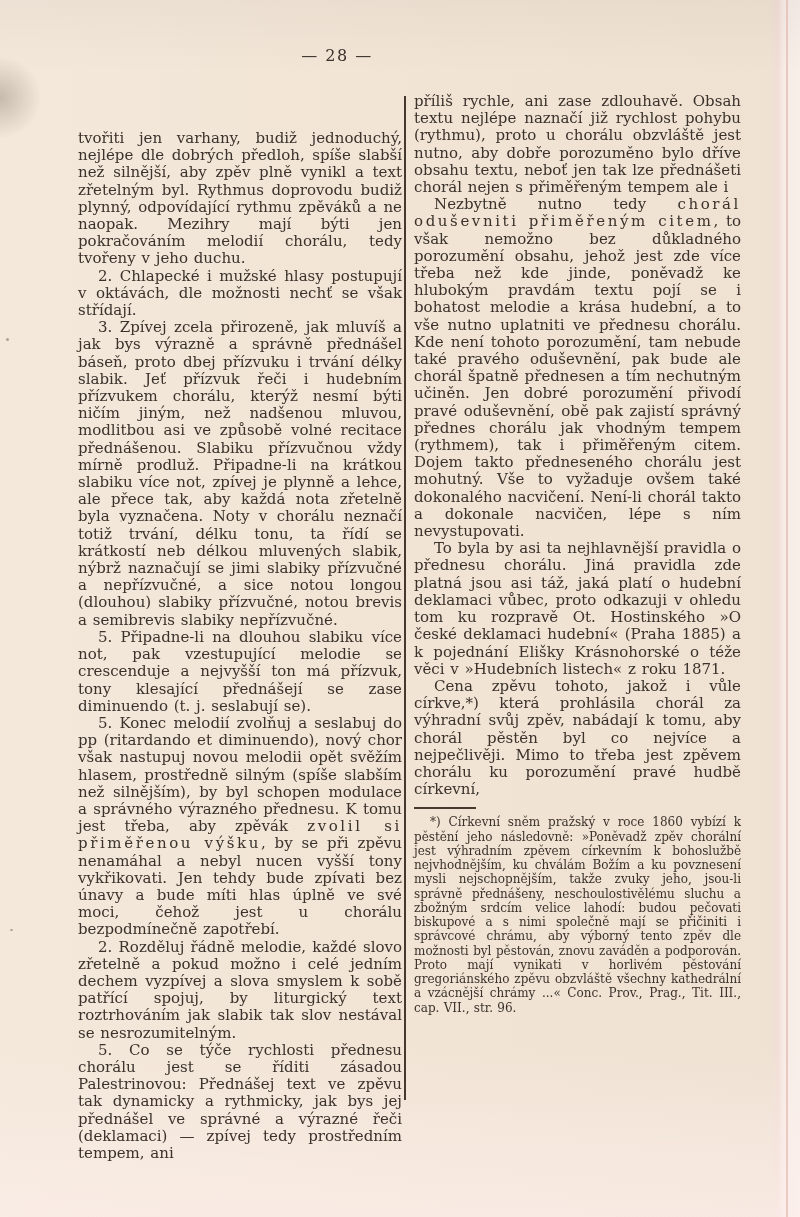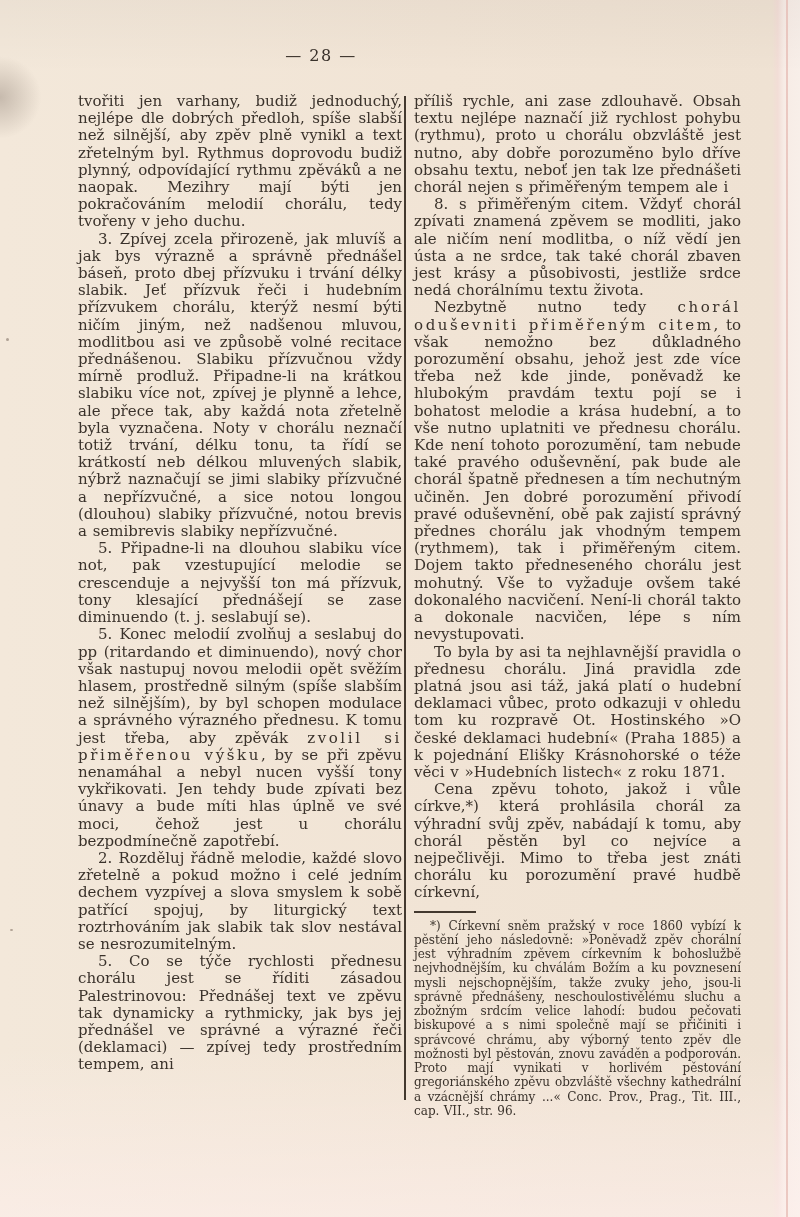--- a/index.html
+++ b/index.html
@@ -21,25 +21,25 @@
     position: absolute; left: 786px; top: 0; width: 2px; height: 1217px;
     background: #e3b4ac; opacity: 0.65;
   }
   .speckle { position: absolute; border-radius: 50%; background: #6b5c50; opacity: 0.5; }
   .sp1 { left: 6px;  top: 338px; width: 3px; height: 3px; }
   .sp2 { left: 10px; top: 929px; width: 3px; height: 2px; }
   .sp3 { left: 120px; top: 520px; width: 2px; height: 2px; opacity: 0.25; }
 
   .page-number {
     position: absolute; top: 46px; left: 0; width: 642px;
-    text-align: center; font-size: 16px; letter-spacing: 1.5px;
+    text-align: center; font-size: 16px; letter-spacing: 1.5px; padding-left: 16px;
   }
 
   .column { position: absolute; top: 93px; }
-  .col-left  { left: 78px;  width: 324px; }
+  .col-left  { left: 78px;  width: 324px; margin-top: 37px; }
   .col-right { left: 414px; width: 327px; }
   .column-divider {
     position: absolute; left: 404px; top: 96px; width: 2px; height: 1004px;
     background: #43392f;
   }
 
   p.para {
     margin: 0; padding: 0;
     text-align: justify;
     font-size: 15px;
@@ -69,32 +69,32 @@
 <div class="speckle sp1"></div>
 <div class="speckle sp2"></div>
 <div class="speckle sp3"></div>
 
 <div class="page-number">— 28 —</div>
 
 <div class="column-divider"></div>
 
 <div class="column col-left" id="col-left">
     <p class="para"><span class="run">tvořiti jen varhany, budiž jednoduchý, nejlépe dle dobrých předloh, spíše slabší než silnější, aby zpěv plně vynikl a text zřetelným byl. Rythmus doprovodu budiž plynný, odpovídající rythmu zpěváků a ne naopak. Mezihry mají býti jen pokračováním melodií chorálu, tedy tvořeny v jeho duchu.</span></p>
+    <p class="para indent"><span class="run">2. Chlapecké i mužské hlasy postupují v oktávách, dle možnosti nechť se však střídají.</span></p>
     <p class="para indent"><span class="run">3. Zpívej zcela přirozeně, jak mluvíš a jak bys výrazně a správně přednášel báseň, proto dbej přízvuku i trvání délky slabik. Jeť přízvuk řeči i hudebním přízvukem chorálu, kterýž nesmí býti ničím jiným, než nadšenou mluvou, modlitbou asi ve způsobě volné recitace přednášenou. Slabiku přízvučnou vždy mírně prodluž. Připadne-li na krátkou slabiku více not, zpívej je plynně a lehce, ale přece tak, aby každá nota zřetelně byla vyznačena. Noty v chorálu neznačí totiž trvání, délku tonu, ta řídí se krátkostí neb délkou mluvených slabik, nýbrž naznačují se jimi slabiky přízvučné a nepřízvučné, a sice notou longou (dlouhou) slabiky přízvučné, notou brevis a semibrevis slabiky nepřízvučné.</span></p>
     <p class="para indent"><span class="run">5. Připadne-li na dlouhou slabiku více not, pak vzestupující melodie se crescenduje a nejvyšší ton má přízvuk, tony klesající přednášejí se zase diminuendo (t. j. seslabují se).</span></p>
     <p class="para indent"><span class="run">5. Konec melodií zvolňuj a seslabuj do </span><span class="run italic">pp</span><span class="run"> (ritardando et diminuendo), nový chor však nastupuj novou melodii opět svěžím hlasem, prostředně silným (spíše slabším než silnějším), by byl schopen modulace a správného výrazného přednesu. K tomu jest třeba, aby zpěvák </span><span class="run spaced">zvolil si přiměřenou výšku</span><span class="run">, by se při zpěvu nenamáhal a nebyl nucen vyšší tony vykřikovati. Jen tehdy bude zpívati bez únavy a bude míti hlas úplně ve své moci, čehož jest u chorálu bezpodmínečně zapotřebí.</span></p>
     <p class="para indent"><span class="run">2. Rozděluj řádně melodie, každé slovo zřetelně a pokud možno i celé jedním dechem vyzpívej a slova smyslem k sobě patřící spojuj, by liturgický text roztrhováním jak slabik tak slov nestával se nesrozumitelným.</span></p>
     <p class="para indent"><span class="run">5. Co se týče rychlosti přednesu chorálu jest se říditi zásadou Palestrinovou: Přednášej text ve zpěvu tak dynamicky a rythmicky, jak bys jej přednášel ve správné a výrazné řeči (deklamaci) — zpívej tedy prostředním tempem, ani</span></p>
   </div>
 
 <div class="column col-right">
   <div id="col-right-main">
       <p class="para"><span class="run">příliš rychle, ani zase zdlouhavě. Obsah textu nejlépe naznačí již rychlost pohybu (rythmu), proto u chorálu obzvláště jest nutno, aby dobře porozuměno bylo dříve obsahu textu, neboť jen tak lze přednášeti chorál nejen s přiměřeným tempem ale i</span></p>
-      <p class="para indent"><span class="run">8. s přiměřeným citem. Vždyť chorál zpívati znamená zpěvem se modliti, jako ale ničím není modlitba, o níž vědí jen ústa a ne srdce, tak také chorál zbaven jest krásy a působivosti, jestliže srdce nedá chorálnímu textu života.</span></p>
       <p class="para indent"><span class="run">Nezbytně nutno tedy </span><span class="run spaced">chorál oduševniti přiměřeným citem</span><span class="run">, to však nemožno bez důkladného porozumění obsahu, jehož jest zde více třeba než kde jinde, poněvadž ke hlubokým pravdám textu pojí se i bohatost melodie a krása hudební, a to vše nutno uplatniti ve přednesu chorálu. Kde není tohoto porozumění, tam nebude také pravého oduševnění, pak bude ale chorál špatně přednesen a tím nechutným učiněn. Jen dobré porozumění přivodí pravé oduševnění, obě pak zajistí správný přednes chorálu jak vhodným tempem (rythmem), tak i přiměřeným citem. Dojem takto předneseného chorálu jest mohutný. Vše to vyžaduje ovšem také dokonalého nacvičení. Není-li chorál takto a dokonale nacvičen, lépe s ním nevystupovati.</span></p>
       <p class="para indent"><span class="run">To byla by asi ta nejhlavnější pravidla o přednesu chorálu. Jiná pravidla zde platná jsou asi táž, jaká platí o hudební deklamaci vůbec, proto odkazuji v ohledu tom ku rozpravě Ot. Hostinského »O české deklamaci hudební« (Praha 1885) a k pojednání Elišky Krásnohorské o téže věci v »Hudebních listech« z roku 1871.</span></p>
-      <p class="para indent"><span class="run">Cena zpěvu tohoto, jakož i vůle církve,*) která prohlásila chorál za výhradní svůj zpěv, nabádají k tomu, aby chorál pěstěn byl co nejvíce a nejpečlivěji. Mimo to třeba jest znáti chorálu ku porozumění pravé hudbě církevní,</span></p>
+      <p class="para indent"><span class="run">Cena zpěvu tohoto, jakož i vůle církve,*) která prohlásila chorál za výhradní svůj zpěv, nabádají k tomu, aby chorál pěstěn byl co nejvíce a nejpečlivěji. Mimo to třeba jest zpěvem chorálu ku porozumění pravé hudbě církevní,</span></p>
     </div>
   <div class="footnote-separator"></div>
   <div class="footnote" id="footnote">
       <p class="para indent"><span class="run">*) Církevní sněm pražský v roce 1860 vybízí k pěstění jeho následovně: »Poněvadž zpěv chorální jest výhradním zpěvem církevním k bohoslužbě nejvhodnějším, ku chválám Božím a ku povznesení mysli nejschopnějším, takže zvuky jeho, jsou-li správně přednášeny, neschoulostivělému sluchu a zbožným srdcím velice lahodí: budou pečovati biskupové a s nimi společně mají se přičiniti i správcové chrámu, aby výborný tento zpěv dle možnosti byl pěstován, znovu zaváděn a podporován. Proto mají vynikati v horlivém pěstování gregoriánského zpěvu obzvláště všechny kathedrální a vzácnější chrámy ...« Conc. Prov., Prag., Tit. III., cap. VII., str. 96.</span></p>
     </div>
 </div>
 
 </body></html>

